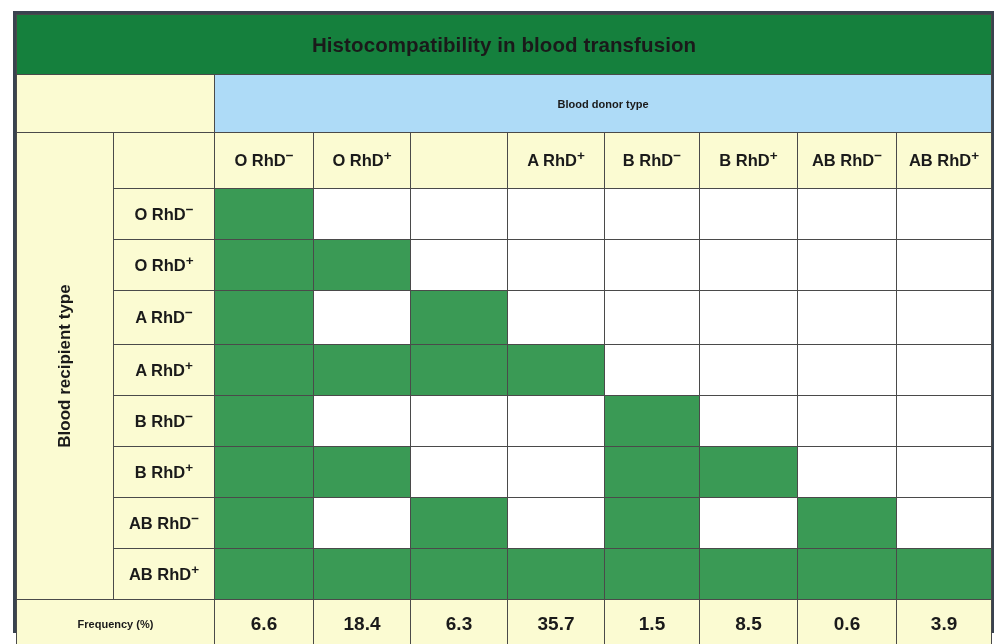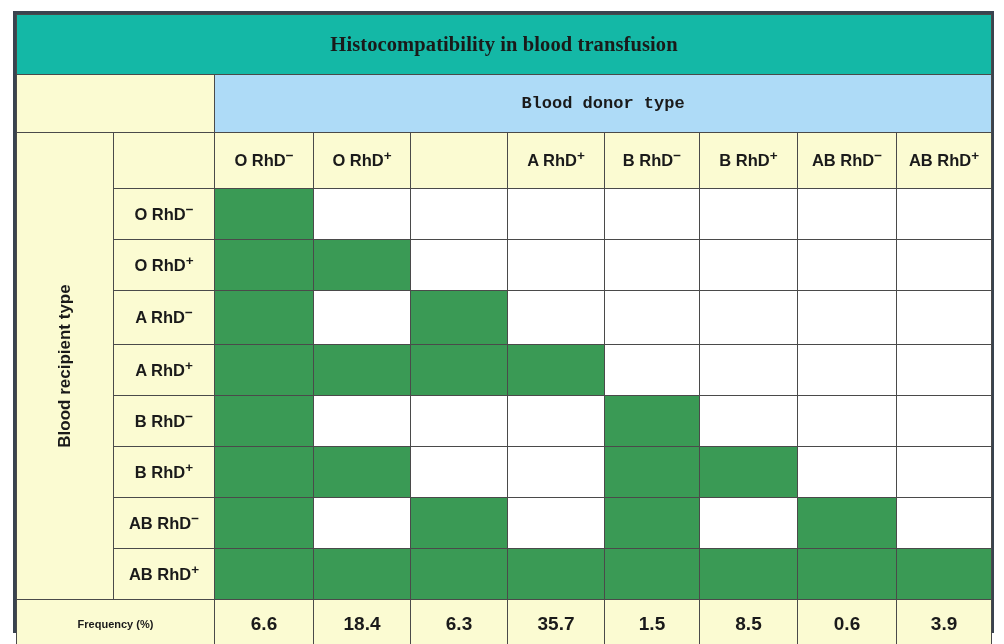--- a/index.html
+++ b/index.html
@@ -37,29 +37,27 @@
     padding: 0;
     text-align: center;
     vertical-align: middle;
     font-weight: bold;
     color: #1a1a1a;
     overflow: hidden;
   }
 
   
   .c-title {
-    background: #14b8a6;
+    background: #15803d;
     font-size: 20.5px;
     letter-spacing: .1px;
-    font-family: Liberation Serif, serif;
   }
   .c-donor {
     background: #aedbf7;
-    font-size: 17px;
-    font-family: Liberation Mono, monospace;
+    font-size: 11px;
   }
   .c-cream {
     background: #fbfbd2;
     margin-left: 10px;
   }
   .c-white {
     background: #ffffff;
   }
   .c-green {
     background: #3a9a55;

